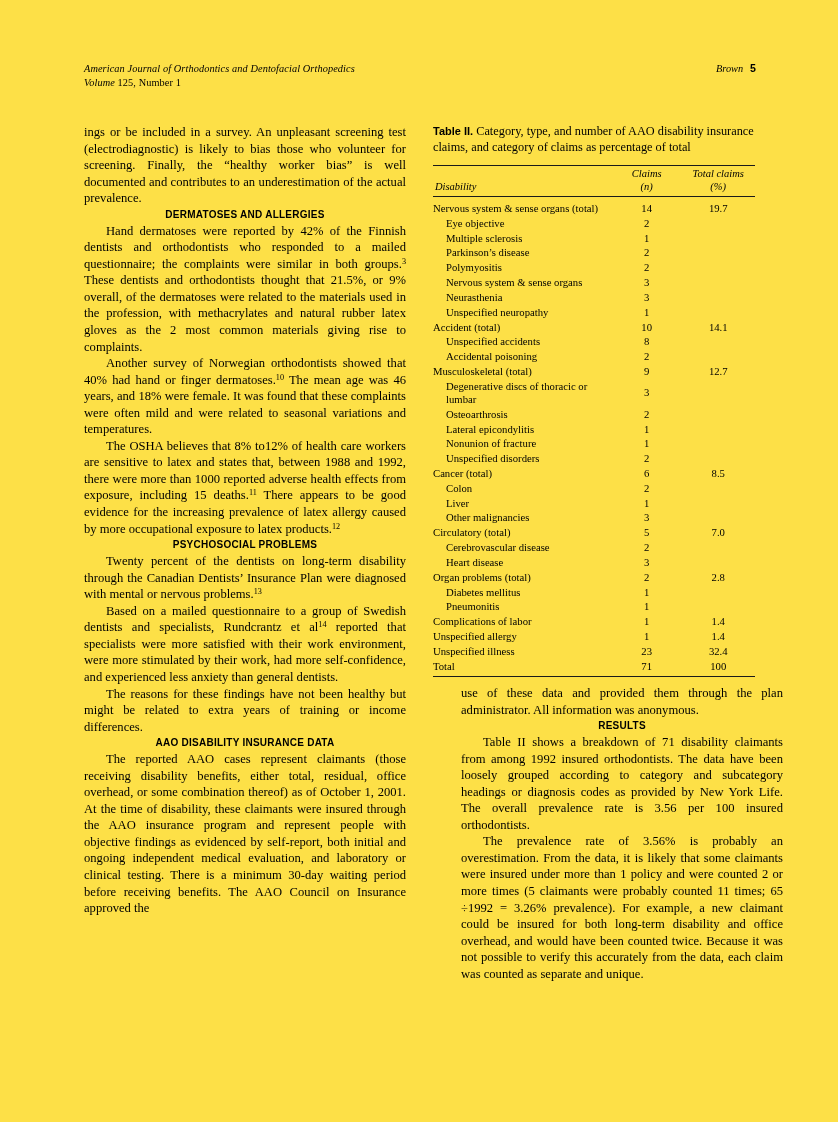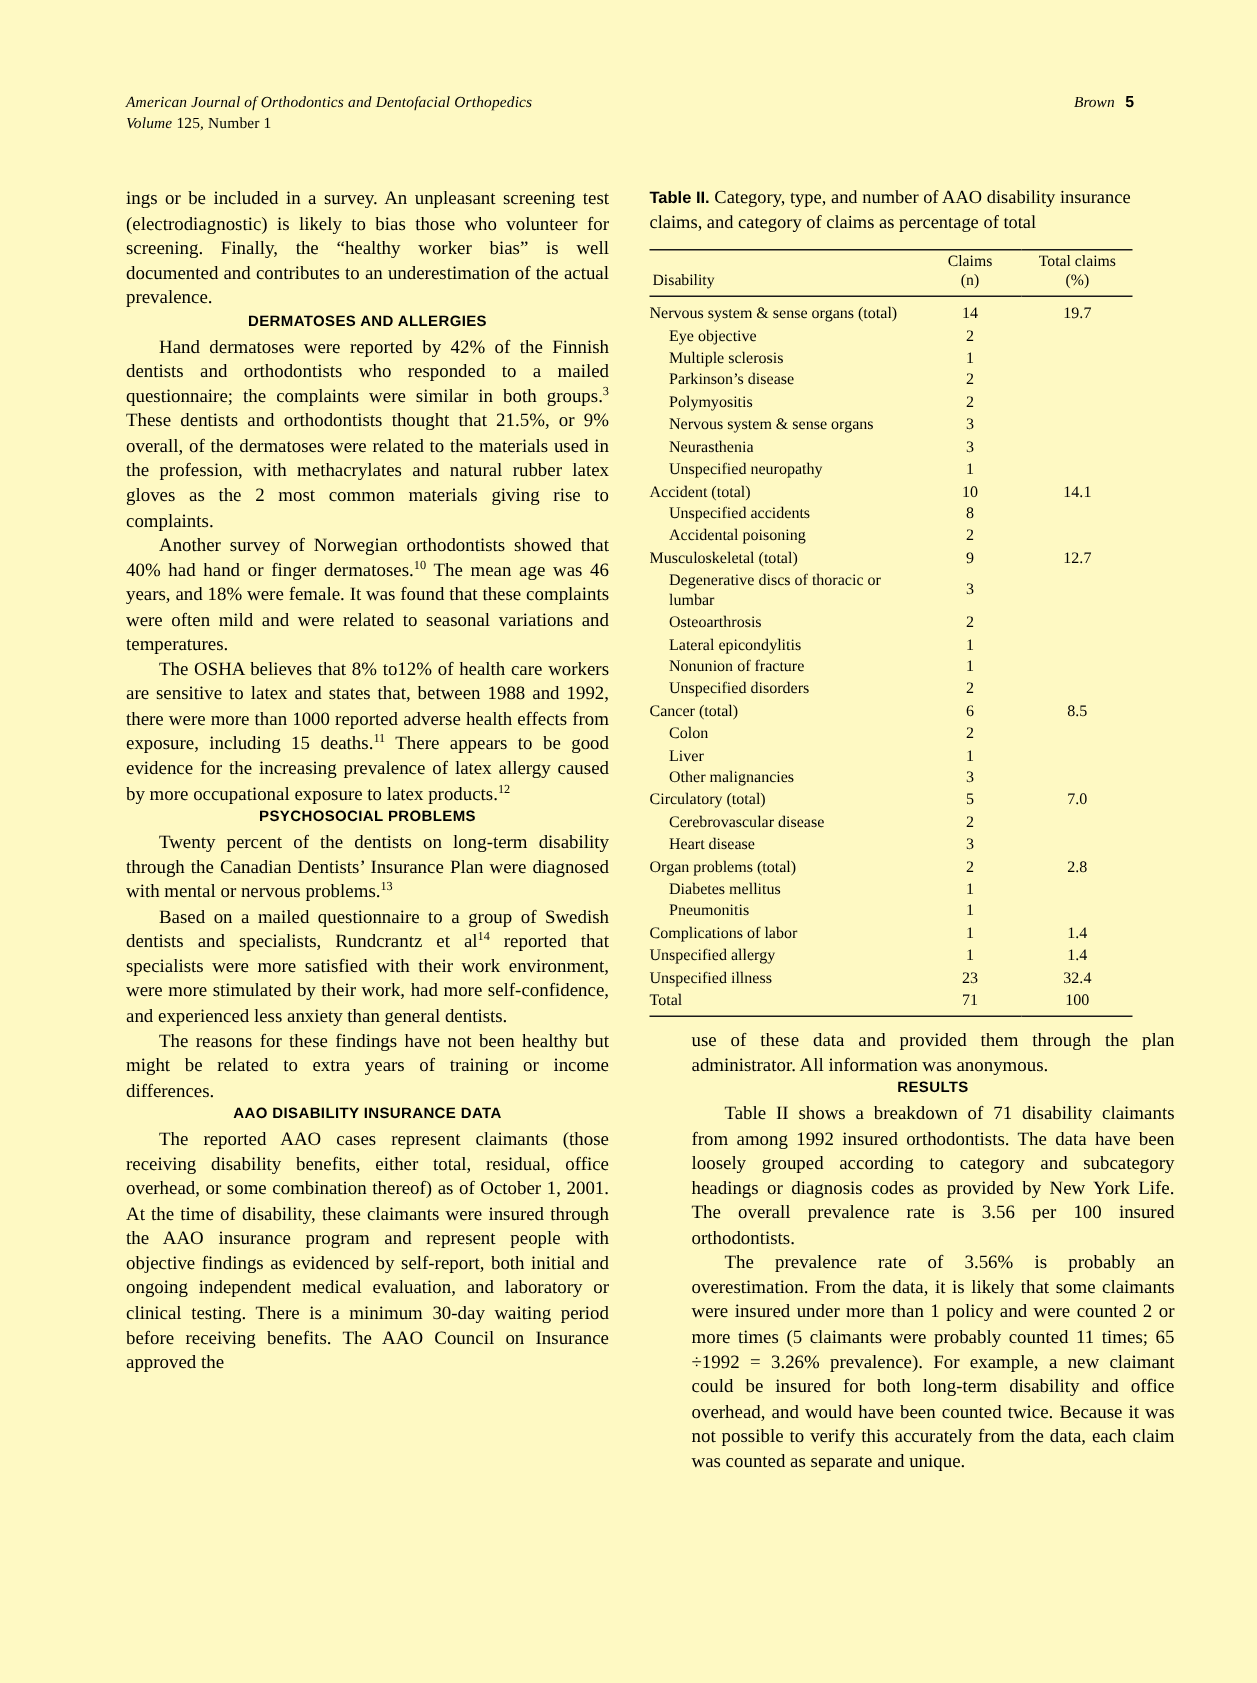--- a/index.html
+++ b/index.html
@@ -13,21 +13,21 @@
     position: relative;
     font-family: "Liberation Serif", serif;
     color: #000000;
     overflow: hidden;
   }
   .page {
     position: absolute;
     left: 0; top: 0;
     width: 838px;
     height: 1122px;
-    background: #fef9c3;
+    background: #fde047;
   }
 
   
   .runhead {
     position: absolute;
     left: 84px;
     top: 62px;
     width: 672px;
     height: 28px;
   }
@@ -119,20 +119,21 @@
   .tbl-caption .cap-text { font-family: "Liberation Serif", serif; }
 
   table.datatable {
     width: 322px;
     border-collapse: collapse;
     margin-top: 10px;
     font-size: 10.6px;
   }
   table.datatable thead th {
     font-family: "Liberation Serif", serif;
+    font-style: italic;
     font-weight: normal;
     font-size: 10.5px;
     line-height: 12.6px;
     padding: 0;
     vertical-align: bottom;
   }
   .rule-top { border-top: 1.6px solid #1a1a1a; }
   .rule-mid { border-bottom: 1.3px solid #1a1a1a; }
   .rule-bot { border-bottom: 1.9px solid #1a1a1a; }
   .hdr-row th.h-disability {

